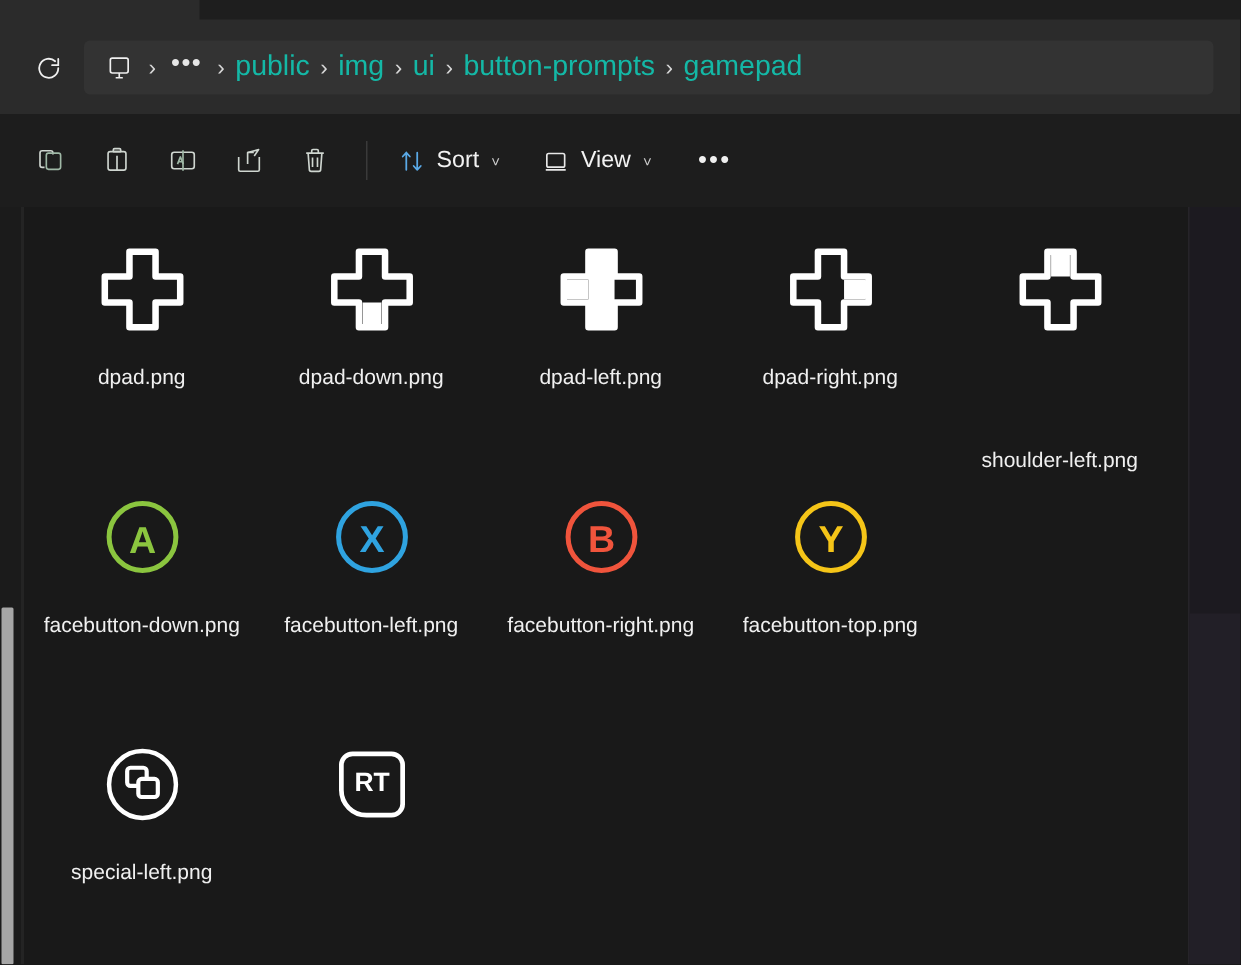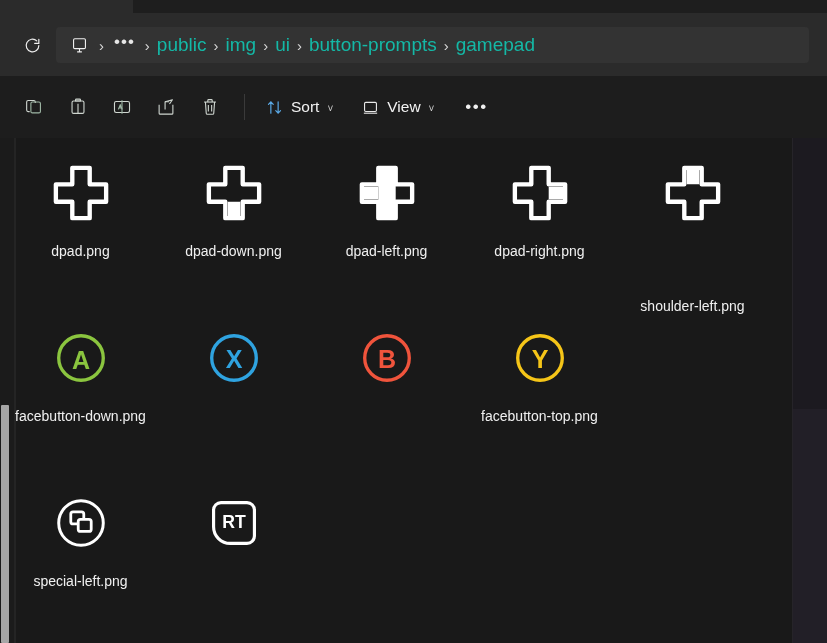--- a/index.html
+++ b/index.html
@@ -178,21 +178,21 @@
   }
   .right-shade {
     position: absolute;
     right: 0; top: 271px;
     width: 34px; height: 234px;
     background: #221f27;
   }
 
   .grid {
     position: absolute;
-    top: 0; left: 4px;
+    top: 0; left: 18px;
     width: 774px;
     display: flex;
     flex-wrap: wrap;
   }
   .cell {
     width: 153px;
     height: 165px;
     display: flex;
     flex-direction: column;
     align-items: center;
@@ -390,29 +390,31 @@
       <div class="caption">facebutton-down.png</div>
     </div>
 
     <div class="cell">
       <div class="thumb">
         <svg width="52" height="52" viewBox="0 0 56 56">
           <circle cx="28" cy="28" r="24" fill="none" stroke="#2fa3e0" stroke-width="3.6"></circle>
           <text x="28" y="39" text-anchor="middle" font-family="Liberation Sans, sans-serif" font-size="27" font-weight="bold" fill="#2fa3e0">X</text>
         </svg>
       </div>
+      <div class="caption">facebutton-left.png</div>
     </div>
 
     <div class="cell">
       <div class="thumb">
         <svg width="52" height="52" viewBox="0 0 56 56">
           <circle cx="28" cy="28" r="24" fill="none" stroke="#f0543c" stroke-width="3.6"></circle>
           <text x="28" y="39" text-anchor="middle" font-family="Liberation Sans, sans-serif" font-size="27" font-weight="bold" fill="#f0543c">B</text>
         </svg>
       </div>
+      <div class="caption">facebutton-right.png</div>
     </div>
 
     <div class="cell">
       <div class="thumb">
         <svg width="52" height="52" viewBox="0 0 56 56">
           <circle cx="28" cy="28" r="24" fill="none" stroke="#f5c518" stroke-width="3.6"></circle>
           <text x="28" y="39" text-anchor="middle" font-family="Liberation Sans, sans-serif" font-size="27" font-weight="bold" fill="#f5c518">Y</text>
         </svg>
       </div>
       <div class="caption">facebutton-top.png</div>

